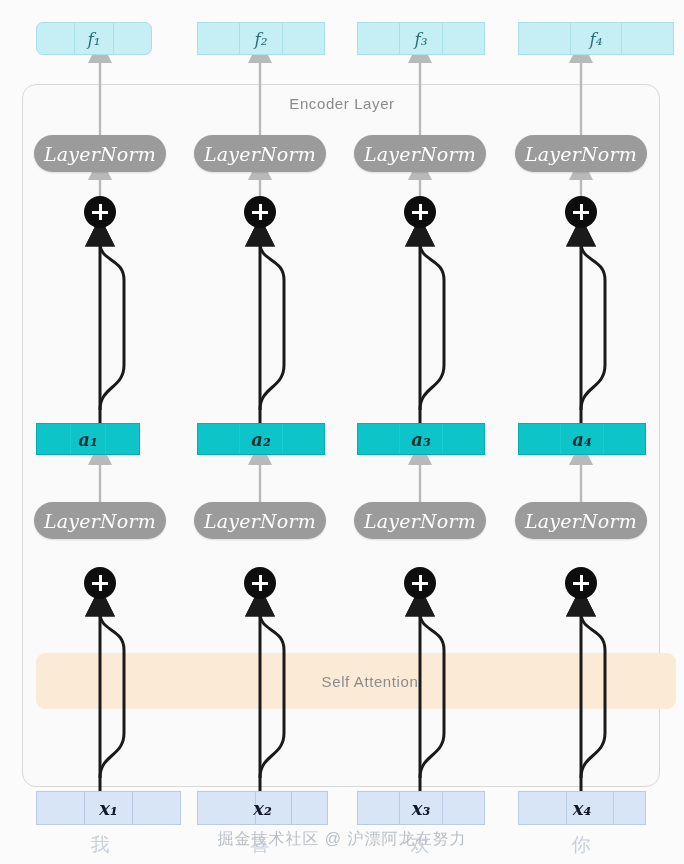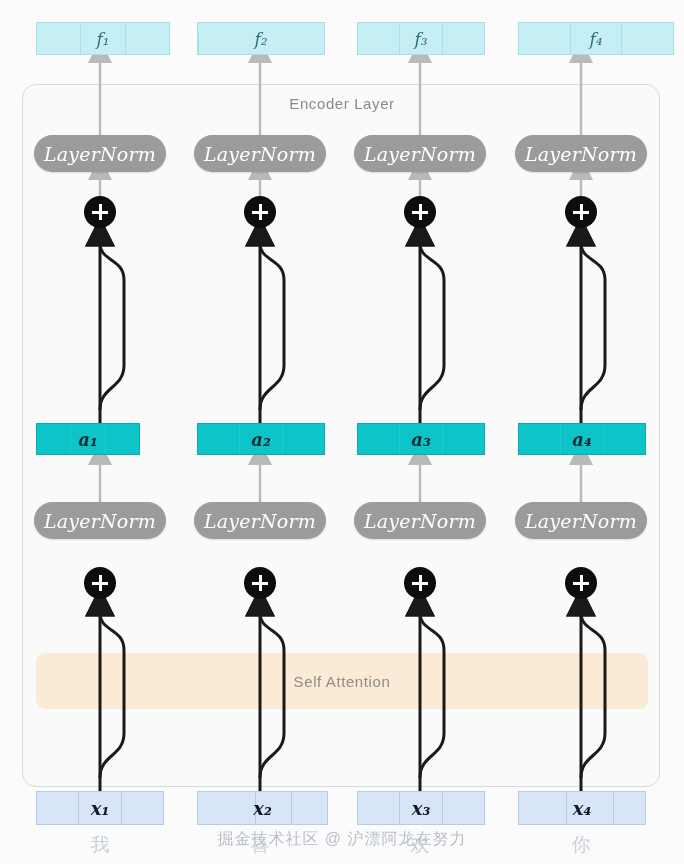--- a/index.html
+++ b/index.html
@@ -127,21 +127,21 @@
     border-radius: 9px;
     display: flex;
     align-items: center;
     justify-content: center;
     font-size: 15px;
     color: #8c8c8c;
     letter-spacing: 0.6px;
     z-index: 3;
   }
   .band.ff { top: 283px; background: #f7e9e6; }
-  .band.sa { top: 653px; background: #fbead5; }
+  .band.sa { top: 653px; background: #fbead5; padding-left: 28px; }
   
   .addnode {
     position: absolute;
     width: 32px;
     height: 32px;
     border-radius: 50%;
     background: #0d0d0d;
     z-index: 7;
   }
   .addnode::before, .addnode::after {
@@ -250,27 +250,27 @@
       <path d="M420,791 L420,613" marker-end="url(#ahead-dark)"></path>
       <path d="M420,778 C420,754 444,757 444,733 L444,650 C444,628 420,632 420,613" marker-end="url(#ahead-dark)"></path>
 
       <path d="M581,423 L581,243" marker-end="url(#ahead-dark)"></path>
       <path d="M581,410 C581,386 605,389 605,365 L605,280 C605,258 581,262 581,243" marker-end="url(#ahead-dark)"></path>
       <path d="M581,791 L581,613" marker-end="url(#ahead-dark)"></path>
       <path d="M581,778 C581,754 605,757 605,733 L605,650 C605,628 581,632 581,613" marker-end="url(#ahead-dark)"></path>
     </g>
   </svg>
 
-  <div class="vec out" style="left:36px;width:134px;">
+  <div class="vec out" style="left:36px;width:116px;border-radius:7px;">
     <div class="cell"></div>
     <div class="cell"></div>
     <div class="cell"></div>
     <div class="vlabel">f₁</div>
   </div>
-  <div class="vec out" style="left:197px;width:128px;flex-direction:column;">
+  <div class="vec out" style="left:197px;width:128px;">
     <div class="cell"></div>
     <div class="cell"></div>
     <div class="cell"></div>
     <div class="vlabel">f₂</div>
   </div>
   <div class="vec out" style="left:357px;width:128px;">
     <div class="cell"></div>
     <div class="cell"></div>
     <div class="cell"></div>
     <div class="vlabel">f₃</div>
@@ -320,21 +320,21 @@
   <div class="lnorm" style="left:34px;top:502px;width:132px;">LayerNorm</div>
   <div class="lnorm" style="left:194px;top:502px;width:132px;">LayerNorm</div>
   <div class="lnorm" style="left:354px;top:502px;width:132px;">LayerNorm</div>
   <div class="lnorm" style="left:515px;top:502px;width:132px;">LayerNorm</div>
 
   <div class="addnode" style="left:84px;top:567px;"></div>
   <div class="addnode" style="left:244px;top:567px;"></div>
   <div class="addnode" style="left:404px;top:567px;"></div>
   <div class="addnode" style="left:565px;top:567px;"></div>
 
-  <div class="vec inp" style="left:36px;width:128px;text-align:center;">
+  <div class="vec inp" style="left:36px;width:145px;text-align:center;">
     <div class="cell"></div>
     <div class="cell"></div>
     <div class="cell"></div>
     <div class="vlabel">x₁</div>
   </div>
   <div class="vec inp" style="left:197px;width:131px;padding-left:22px;">
     <div class="cell"></div>
     <div class="cell"></div>
     <div class="cell"></div>
     <div class="vlabel">x₂</div>

